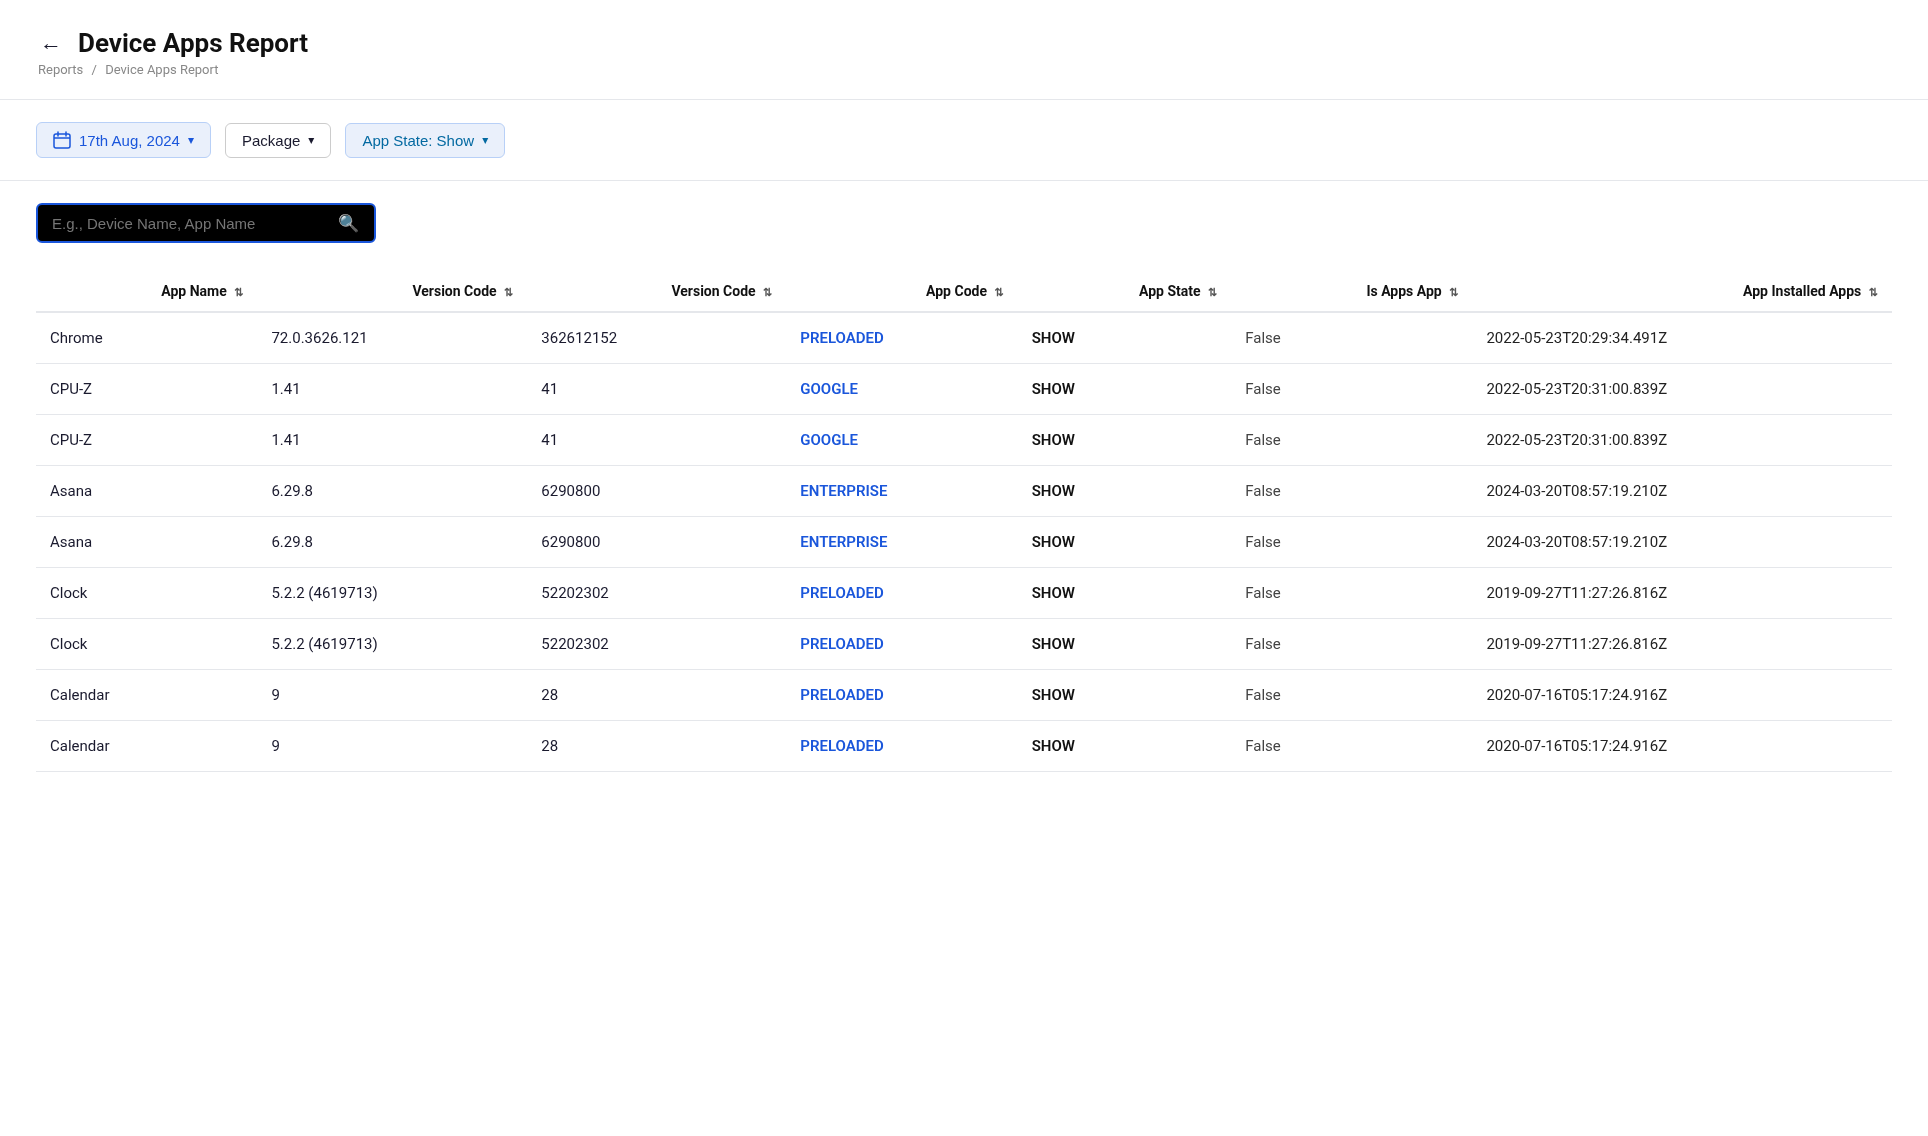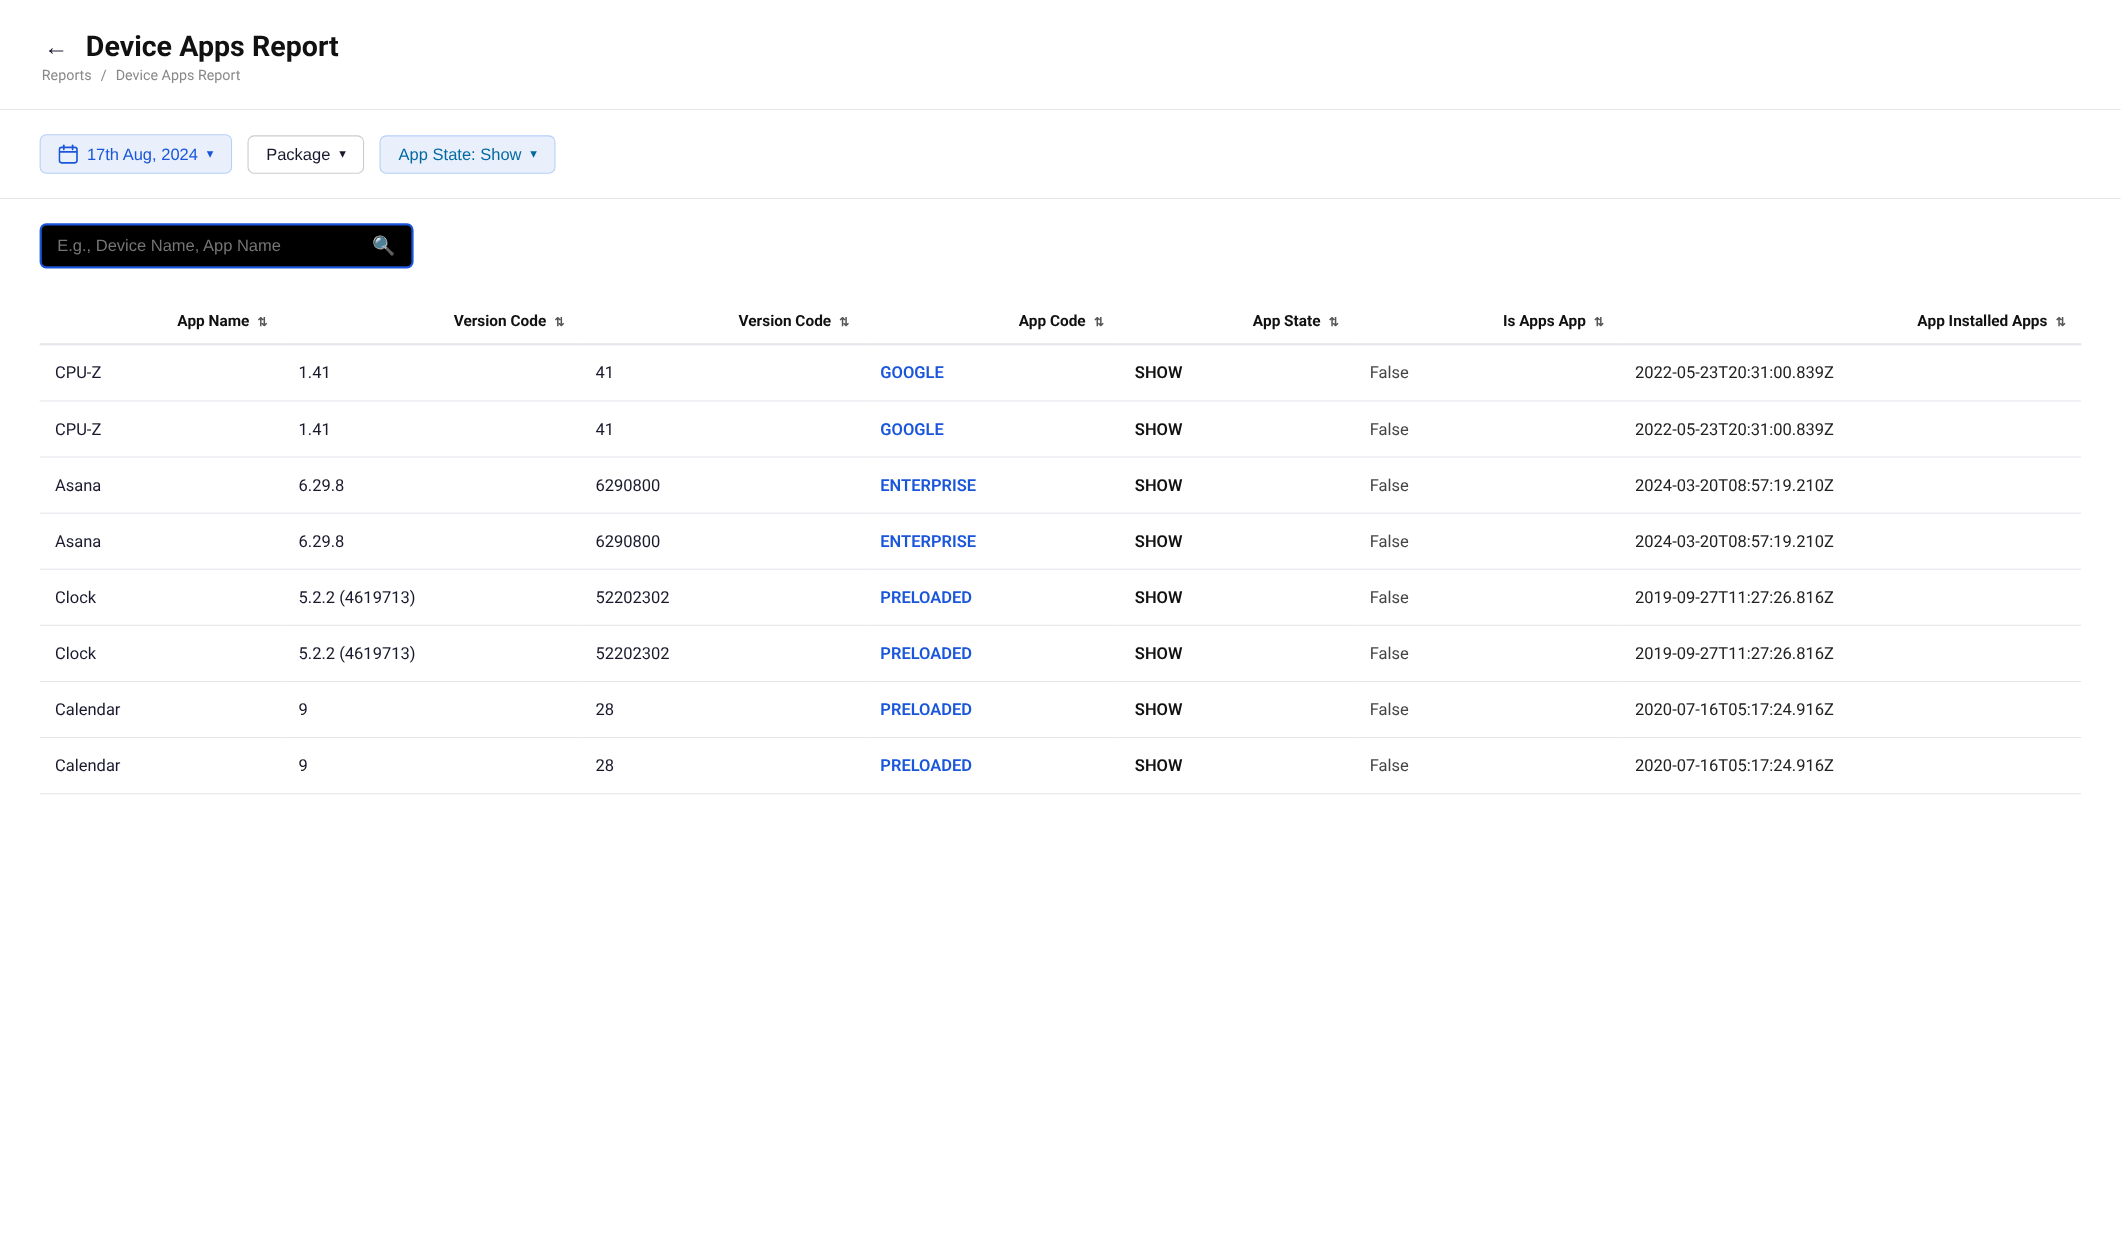--- a/index.html
+++ b/index.html
@@ -283,20 +283,29 @@
           <span>Is Apps App</span>
           <span class="sort-icon">⇅</span>
         </th>
         <th>
           <span>App Installed Apps</span>
           <span class="sort-icon">⇅</span>
         </th>
       </tr>
     </thead>
     <tbody id="table-body">
+    <tr>
+          <td>Chrome</td>
+          <td>72.0.3626.121</td>
+          <td>362612152</td>
+          <td class="type-cell">PRELOADED</td>
+          <td class="state-cell">SHOW</td>
+          <td class="kiosk-cell">False</td>
+          <td class="time-cell">2022-05-23T20:29:34.491Z</td>
+        </tr>
         <tr>
           <td>CPU-Z</td>
           <td>1.41</td>
           <td>41</td>
           <td class="type-cell">GOOGLE</td>
           <td class="state-cell">SHOW</td>
           <td class="kiosk-cell">False</td>
           <td class="time-cell">2022-05-23T20:31:00.839Z</td>
         </tr>
         <tr>

